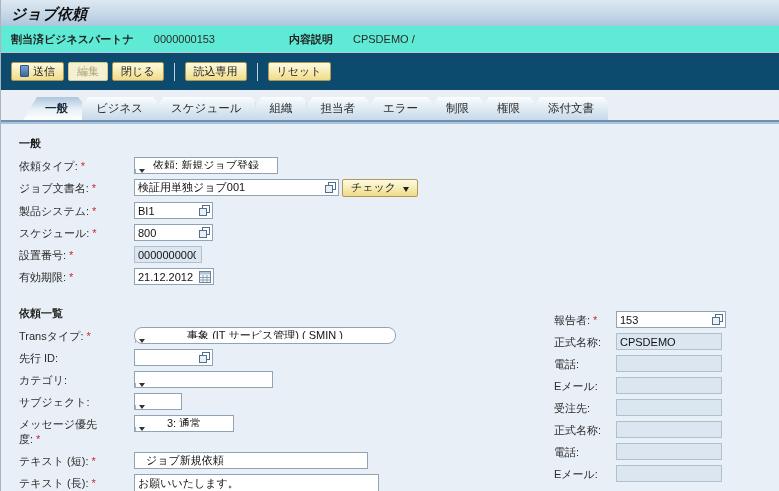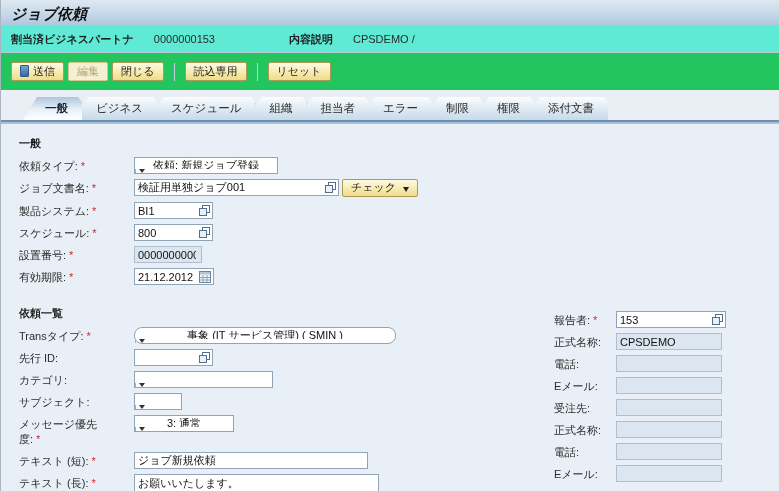--- a/index.html
+++ b/index.html
@@ -16,21 +16,21 @@
   }
   .titlebar .title { font-size:15px; font-weight:bold; font-style:italic; color:#111; }
   .partnerbar {
     height:27px; background:#5eead4; border-bottom:1px solid #b9c7d6;
     display:flex; align-items:center; padding-left:10px; gap:20px;
   }
   .partnerbar .lbl { font-weight:bold; color:#1f1f1f; }
   .partnerbar .gap { width:34px; }
   
   .toolbar {
-    height:37px; background:#22c55e; display:flex; align-items:center;
+    height:37px; background:#0c4a6e; display:flex; align-items:center;
     padding-left:10px; gap:4px;
   }
   .btn {
     display:inline-flex; align-items:center; gap:4px;
     background:linear-gradient(180deg,#fefae3 0%,#f7ecb4 50%,#efdb8a 100%);
     border:1px solid #ae9a56; border-radius:2px;
     padding:1px 8px 2px 8px; height:19px; font-size:11px; color:#222;
     cursor:pointer; white-space:nowrap;
   }
   .btn.disabled {
@@ -276,21 +276,21 @@
       <div class="combo" style="width:100px;">
         <span class="ctext">3: 通常</span>
         <span class="carrow">
             <span class="tri-down"></span>
           </span>
       </div>
     </div>
 
     <div class="row">
       <span class="label"><span>テキスト (短):</span><span class="req">*</span></span>
-      <span class="fld" style="width:234px;">
+      <span class="fld" style="width:234px;padding-left:8px;">
         <input type="text" value="ジョブ新規依頼" style="">
       </span>
     </div>
 
     <div class="row">
       <span class="label"><span>テキスト (長):</span><span class="req">*</span></span>
       <textarea class="long" style="">お願いいたします。</textarea>
     </div>
   </div>
 

